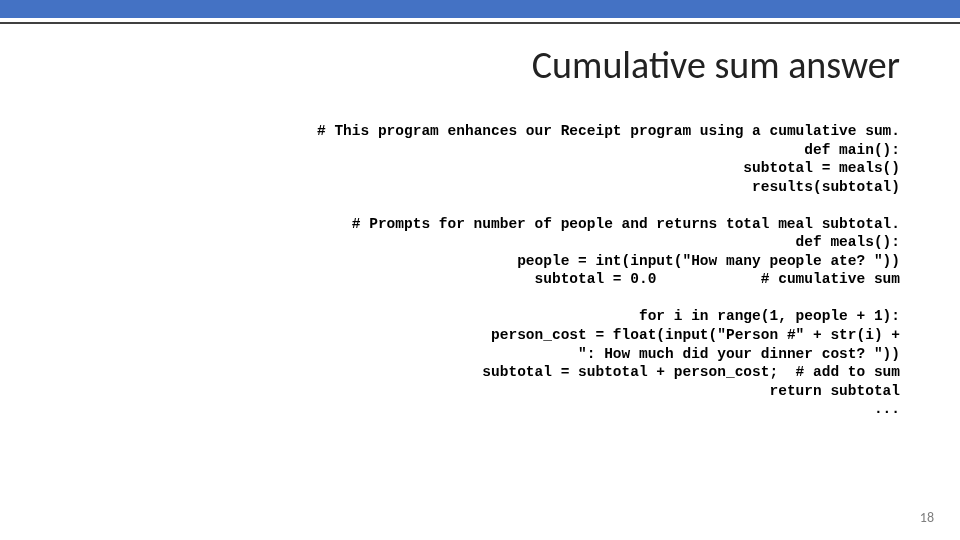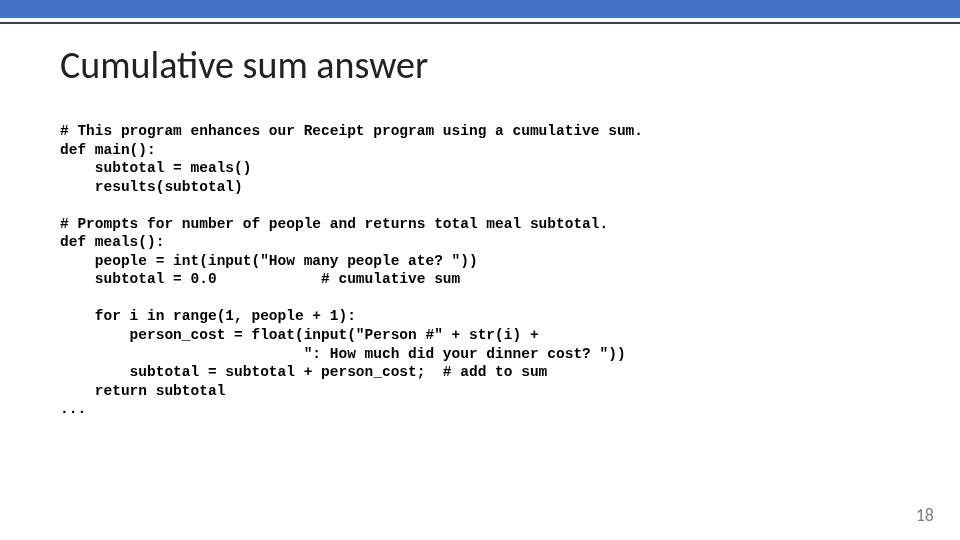--- a/index.html
+++ b/index.html
@@ -17,41 +17,42 @@
     background: #4472c4;
   }
   .divider-line {
     margin-top: 4px;
     width: 100%;
     height: 2px;
     background: #404040;
   }
   .content {
     padding: 18px 60px 0 60px;
+    text-align: right;
   }
   .title {
     font-size: 38px;
     font-weight: 400;
     color: #222;
     letter-spacing: 0px;
   }
   .code-block {
     margin-top: 34px;
     font-family: "Courier New", Courier, monospace;
     font-size: 14.5px;
     line-height: 1.28;
     color: #000;
     white-space: pre;
     font-weight: bold;
   }
   .page-number {
     position: absolute;
     bottom: 14px;
     right: 26px;
-    font-size: 18px;
+    font-size: 14px;
     color: #7f7f7f;
     margin-top: 29px;
   }
 </style>
 </head>
 <body>
 
 <div class="top-bar"></div>
 <div class="divider-line"></div>
 

